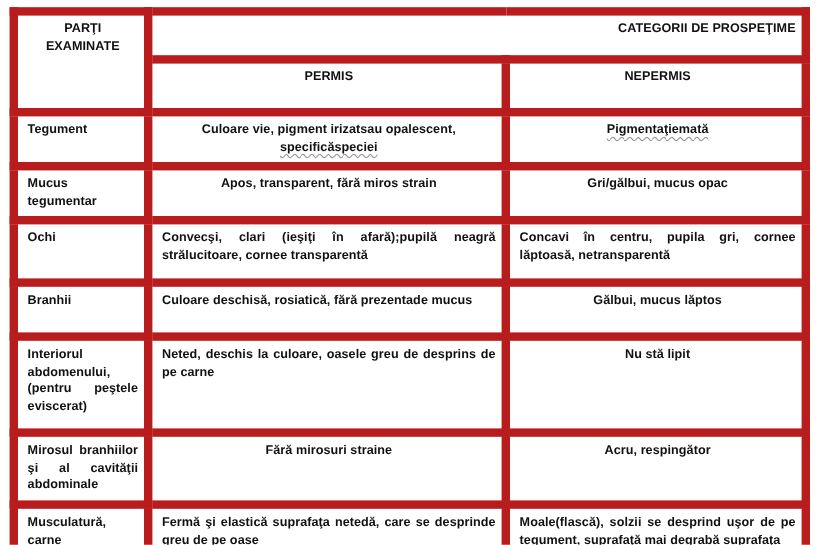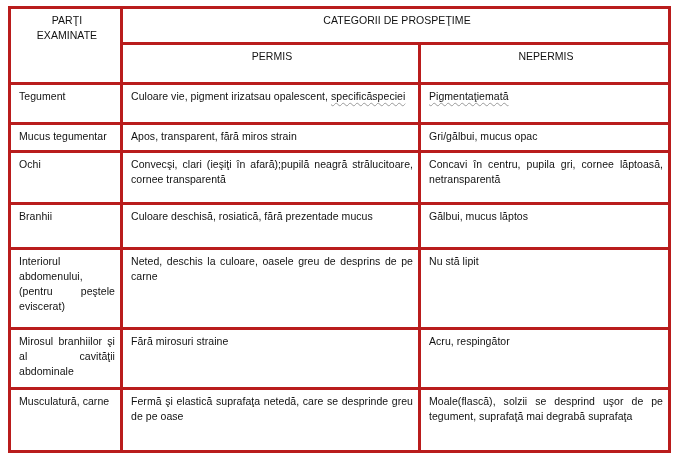--- a/index.html
+++ b/index.html
@@ -22,24 +22,24 @@
     padding: 4px 12px 10px 8px;
   }
   table.freshness-table {
     border-collapse: collapse;
     width: 660px;
     table-layout: fixed;
     margin-top: 2px;
   }
   table.freshness-table td,
   table.freshness-table th {
-    border: 3px solid #b91c1c;
+    border: 7px solid #b91c1c;
     vertical-align: top;
     padding: 4px 5px 4px 8px;
-    font-weight: normal;
+    font-weight: bold;
     font-size: 10.5px;
     line-height: 1.42;
     letter-spacing: 0.05px;
   }
   col.c-part   { width: 112px; }
   col.c-permis { width: 298px; }
   col.c-neperm { width: 250px; }
 
   .hdr-main, .hdr-sub, .hdr-left {
     text-align: center;
@@ -62,37 +62,37 @@
   }
   .row-label {
     text-align: left;
     line-height: 1.5;
   }
   .cell-just {
     text-align: justify;
     text-justify: inter-word;
   }
   .cell-left {
-    text-align: left;
+    text-align: center;
   }
   .squiggle {
     text-decoration: underline;
     text-decoration-style: wavy;
     text-decoration-color: #9a9a9a;
     text-decoration-thickness: 1px;
     text-underline-offset: 2px;
   }
   .h-tegument { height: 40px; }
   .h-mucus    { height: 28px; }
   .h-ochi     { height: 52px; }
   .h-branhii  { height: 45px; margin-top: 34px; }
   .h-interior { height: 80px; margin-left: 37px; }
   .h-miros    { height: 60px; margin-left: 16px; }
   .h-muscul   { height: 63px; margin-left: 16px; }
-  .h-hdrmain  { height: 25px; }
+  .h-hdrmain  { height: 25px; text-align: right; }
   .h-hdrsub   { height: 29px; }
 </style>
 </head>
 <body>
 
 <div class="page">
   <table class="freshness-table">
     <colgroup>
       <col class="c-part">
       <col class="c-permis">

